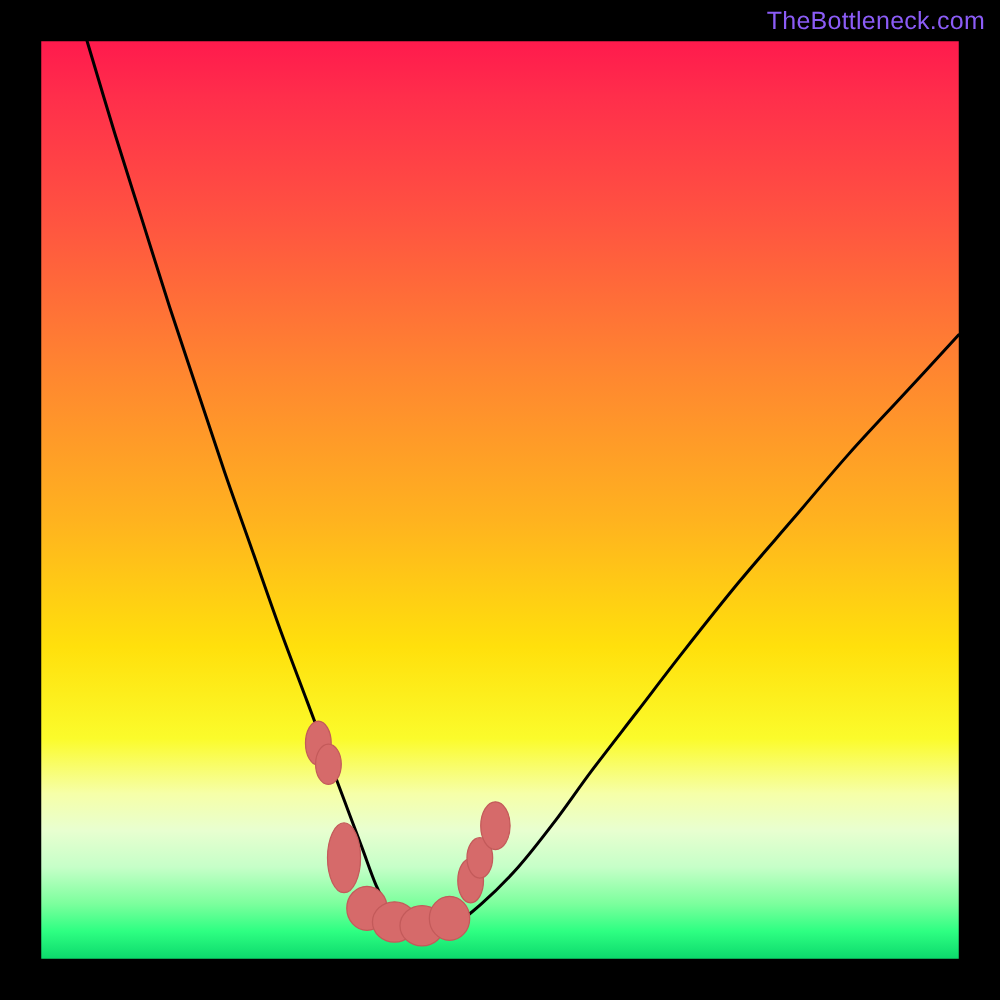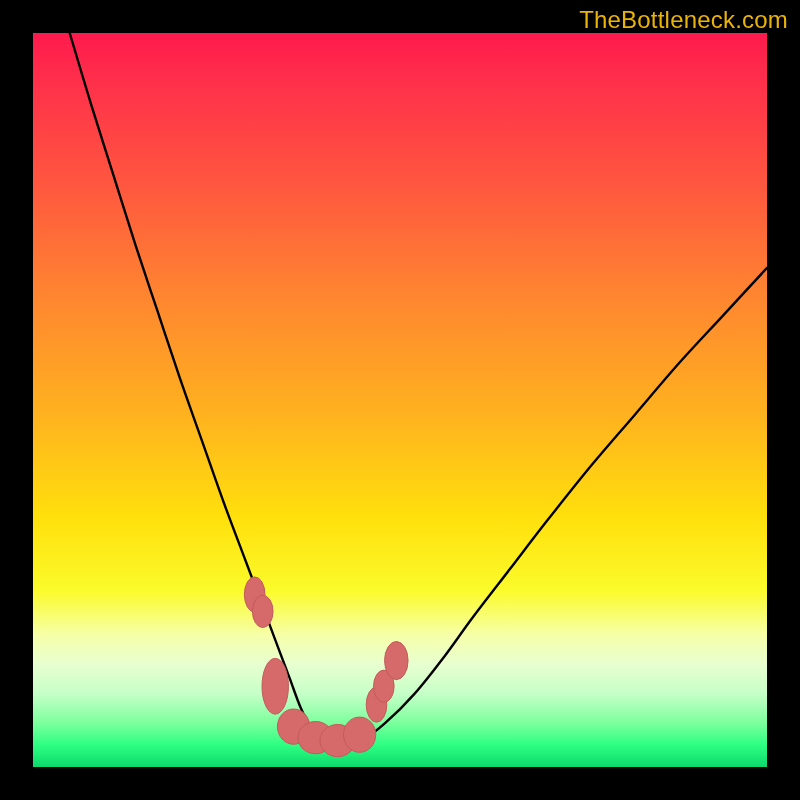--- a/index.html
+++ b/index.html
@@ -40,22 +40,22 @@
       #c6ffc8 90%,
       #7cff9d 94%,
       #2eff82 97%,
       #0cd96c 100%
     );
   }
   .watermark {
     position: absolute;
     top: 6px;
     right: 12px;
-    color: #eab308;
-    font-size: 24px;
+    color: #8b5cf6;
+    font-size: 20px;
     font-weight: 500;
     letter-spacing: 0.2px;
     user-select: none;
   }
   svg.curves {
     position: absolute;
     left: 0;
     top: 0;
     width: 734px;
     height: 734px;

